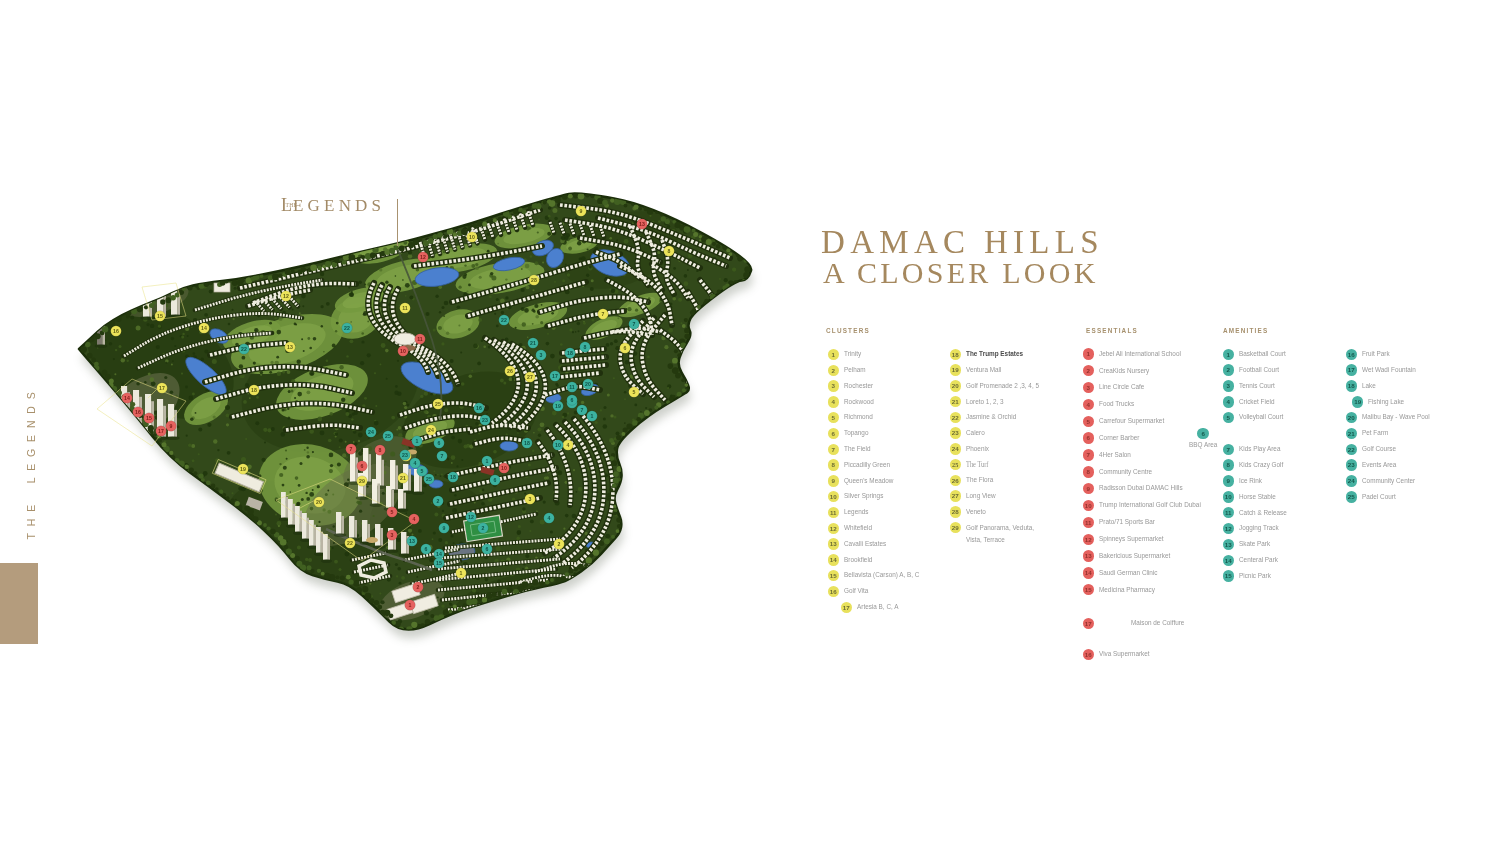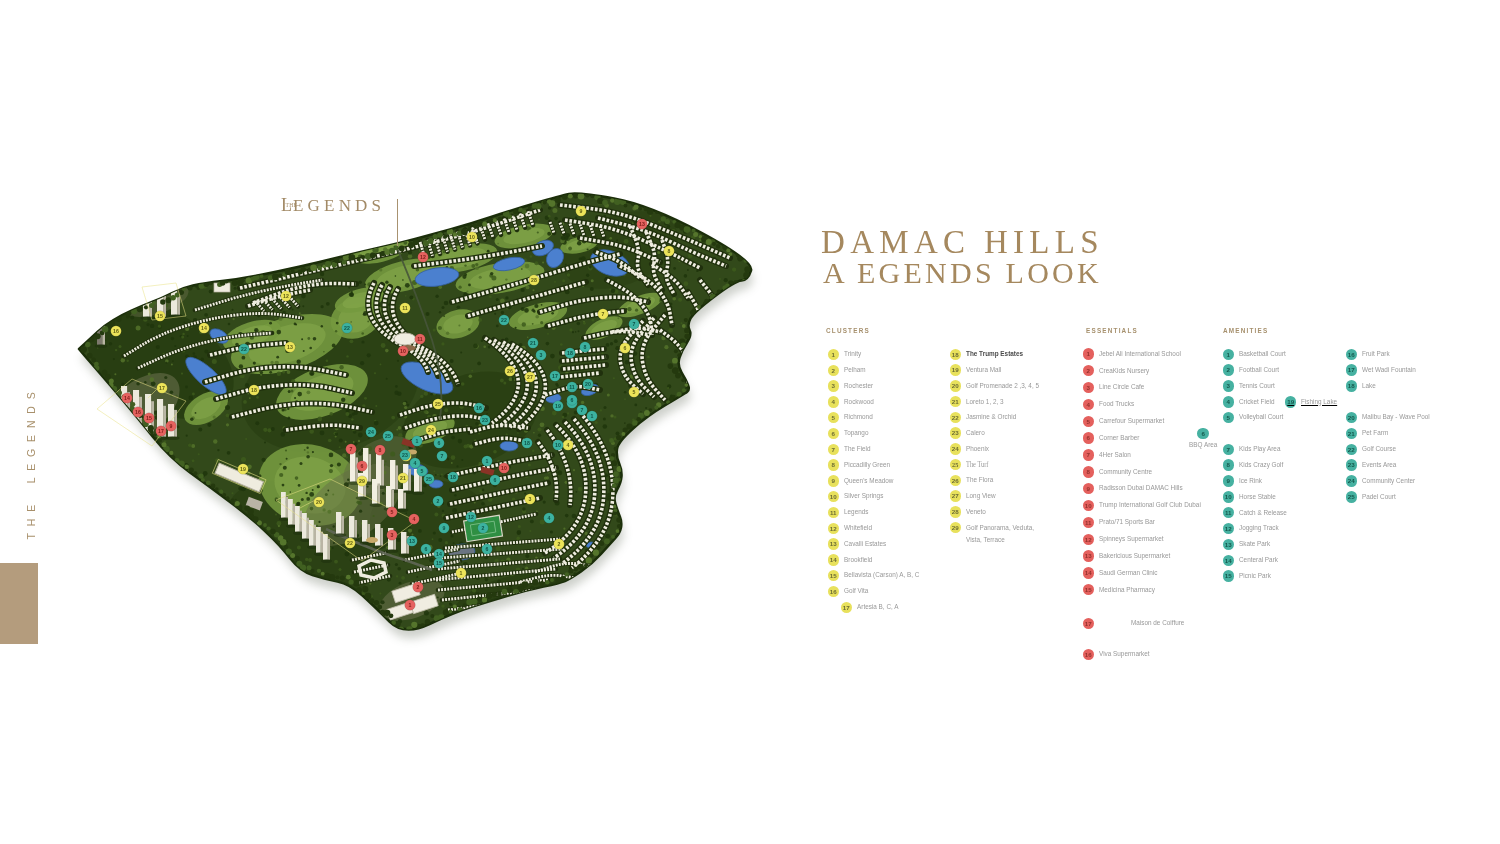--- a/index.html
+++ b/index.html
@@ -2124,21 +2124,21 @@
 <div class="vtitle">THE LEGENDS</div>
 
 <div class="sideblock"></div>
 
 <div class="logo"><span class="big">L</span><span class="the">THE</span><span class="rest">EGENDS</span></div>
 
 <div class="vline"></div>
 
 <div class="title1">DAMAC HILLS</div>
 
-<div class="title2">A EGENDS LOOK</div>
+<div class="title2">A CLOSER LOOK</div>
 
 <div class="shead" style="left:825.7px;top:326px">CLUSTERS</div>
 
 <div class="shead" style="left:1086px;top:326px">ESSENTIALS</div>
 
 <div class="shead" style="left:1223px;top:326px">AMENITIES</div>
 
 <div class="lrow" style="left:827.6px;top:348.5px;">
       <span class="dot dy">1</span>
       <span class="ltxt">Trinity</span>
@@ -2392,21 +2392,21 @@
       <span class="ltxt">Fruit Park</span>
     </div>
 <div class="lrow" style="left:1345.5px;top:364.2px;">
       <span class="dot dt">17</span>
       <span class="ltxt">Wet Wadi Fountain</span>
     </div>
 <div class="lrow" style="left:1345.5px;top:380.0px;">
       <span class="dot dt">18</span>
       <span class="ltxt">Lake</span>
     </div>
-<div class="lrow" style="left:1285px;top:395.9px;text-decoration:underline;">
+<div class="lrow" style="left:1352px;top:395.9px;">
       <span class="dot dt">19</span>
       <span class="ltxt">Fishing Lake</span>
     </div>
 <div class="lrow" style="left:1345.5px;top:411.7px;">
       <span class="dot dt">20</span>
       <span class="ltxt">Malibu Bay - Wave Pool</span>
     </div>
 <div class="lrow" style="left:1345.5px;top:427.6px;">
       <span class="dot dt">21</span>
       <span class="ltxt">Pet Farm</span>

